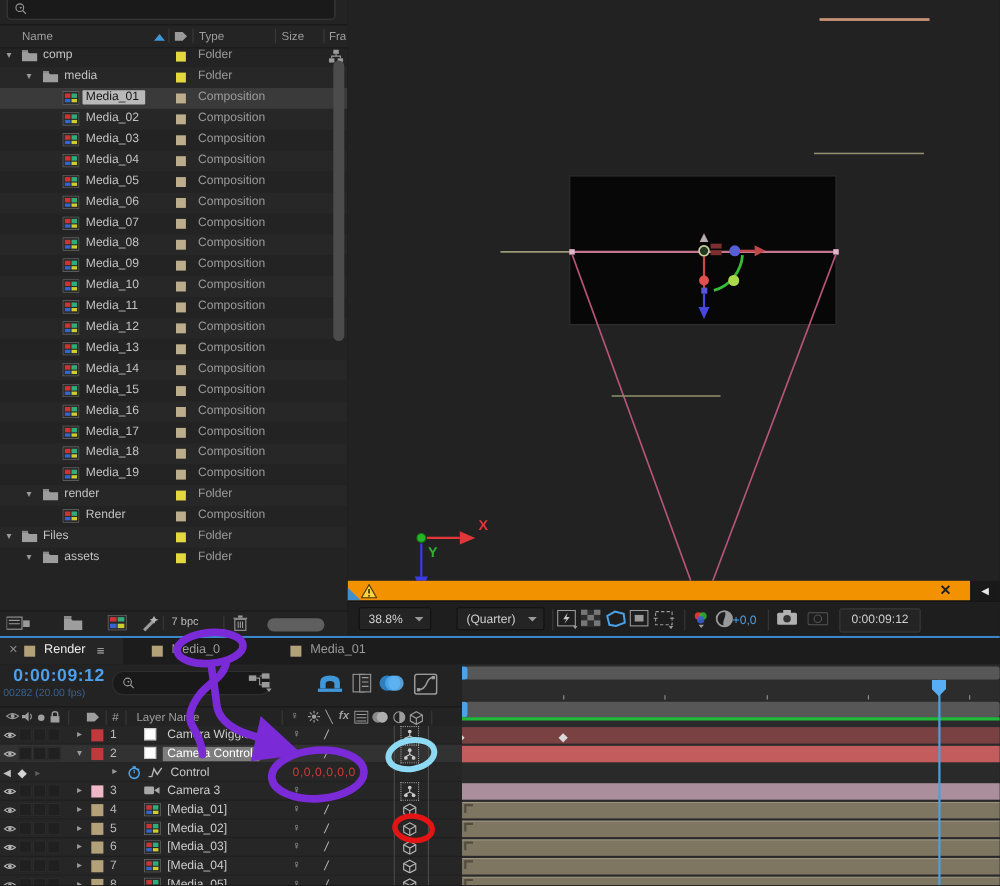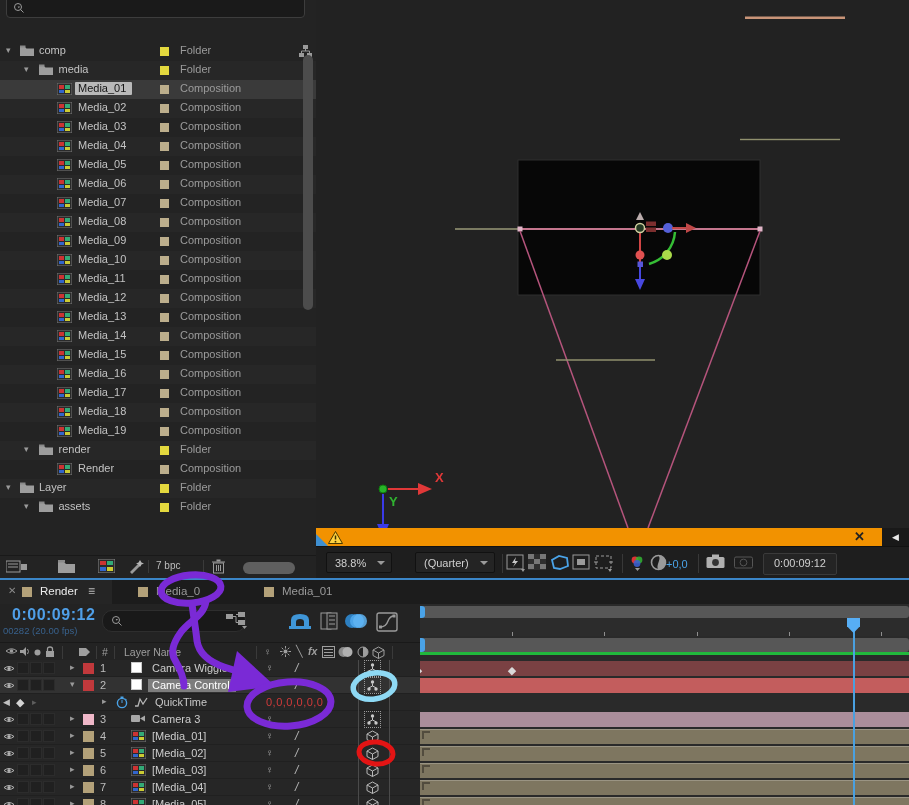--- a/index.html
+++ b/index.html
@@ -132,20 +132,34 @@
 <body>
 
 <div id="project">
   <div class="psearch">
     <svg class="mag" width="14" height="12">
       <circle cx="5" cy="5" r="3.5" fill="none" stroke="#9a9a9a"></circle>
       <line x1="7.5" y1="7.5" x2="10.5" y2="10.5" stroke="#9a9a9a"></line>
       <path d="M11,4 l4,0 l-2,3 z" fill="#9a9a9a" transform="translate(-2,2) scale(.6)"></path>
     </svg>
   </div>
+  <div class="phead">
+    <span class="ht" style="left:20px">Name</span>
+    <span class="sortarrow"></span>
+    <span class="vdiv" style="left:153px"></span>
+    <svg class="ht" style="left:158px;top:4px" width="13" height="12">
+      <path d="M1,2 L8,2 L12,6 L8,10 L1,10 Z" fill="#9a9a9a"></path>
+    </svg>
+    <span class="vdiv" style="left:175px"></span>
+    <span class="ht" style="left:181px">Type</span>
+    <span class="vdiv" style="left:250px"></span>
+    <span class="ht" style="left:256px">Size</span>
+    <span class="vdiv" style="left:294px"></span>
+    <span class="ht" style="left:299px">Fra</span>
+  </div>
 
   <div class="prows">
 
       <div class="prow" style="--ind: 0;">
         <span class="chev">▾</span>
         <span class="picon">
           <svg width="14" height="11">
             <path d="M0,2 L5,2 L6.5,3.5 L14,3.5 L14,11 L0,11 Z" fill="#9d9d9d"></path>
             <rect x="0" y="0.5" width="5.5" height="2" fill="#8a8a8a"></rect>
           </svg>
@@ -579,21 +593,21 @@
 
       <div class="prow" style="--ind: 0;">
         <span class="chev">▾</span>
         <span class="picon">
           <svg width="14" height="11">
             <path d="M0,2 L5,2 L6.5,3.5 L14,3.5 L14,11 L0,11 Z" fill="#9d9d9d"></path>
             <rect x="0" y="0.5" width="5.5" height="2" fill="#8a8a8a"></rect>
           </svg>
         </span>
 
-        <span class="pname">Layer</span>
+        <span class="pname">Files</span>
         <span class="plabel" style="background: rgb(227, 216, 62);"></span>
         <span class="ptype">Folder</span>
         <span class="psize"></span>
 
       </div>
 
       <div class="prow" style="--ind: 1;">
         <span class="chev">▾</span>
         <span class="picon">
           <svg width="14" height="11">
@@ -1030,21 +1044,21 @@
               <line x1="6" y1="7" x2="6" y2="3.8" stroke="#4aa3e8"></line>
               <rect x="4.5" y="0.5" width="3" height="2" fill="#4aa3e8"></rect>
               <line x1="9" y1="2.5" x2="10.5" y2="4" stroke="#4aa3e8"></line>
             </svg>
           </span>
           <span class="graphico">
             <svg width="14" height="10">
               <path d="M1,9 L4,9 L6,2 L9,7 L13,1" fill="none" stroke="#b5b5b5" stroke-width="1.3"></path>
             </svg>
           </span>
-          <span class="pname">QuickTime</span>
+          <span class="pname">Control</span>
           <span class="pval">0,0,0,0,0,0</span>
         </div>
       </div>
 
       <div class="trow">
         <div class="lrow">
           <span class="eyecell">
             <svg width="12" height="9">
               <path d="M1,4.5 Q6,0.5 11,4.5 Q6,8.5 1,4.5 Z" fill="none" stroke="#b5b5b5"></path>
               <circle cx="6" cy="4.5" r="1.6" fill="#b5b5b5"></circle>

